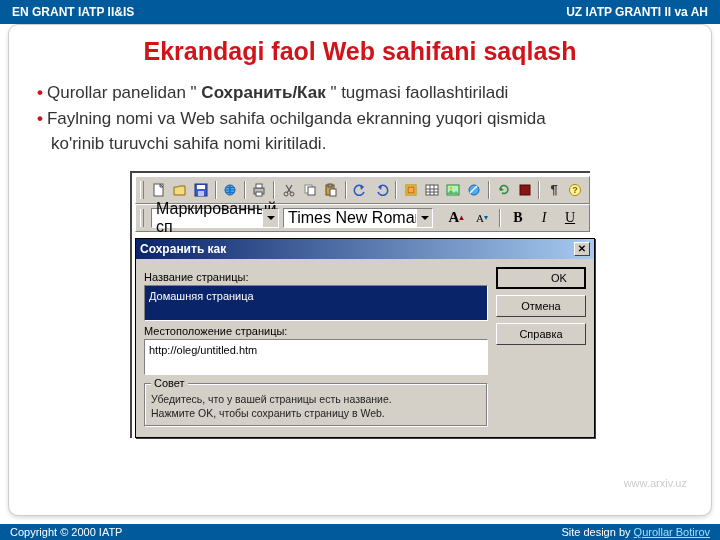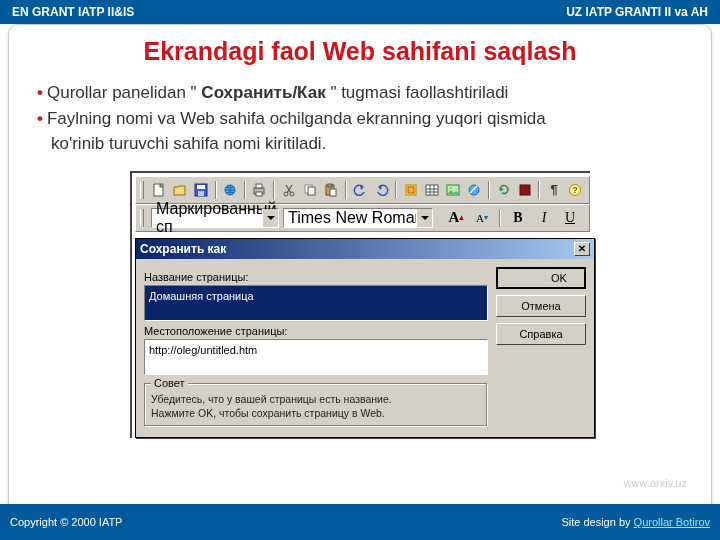--- a/index.html
+++ b/index.html
@@ -226,21 +226,21 @@
     position: absolute;
     right: 24px;
     bottom: 26px;
     font-size: 11px;
     color: #ccc;
   }
   .footer {
     position: absolute;
     left: 0; right: 0; bottom: 0;
     background: #005a9c;
-    height: 36px;
+    height: 16px;
     display: flex;
     justify-content: space-between;
     align-items: center;
     padding: 0 10px;
     color: #fff;
     font-size: 11px;
   }
   .footer a { color: #9fe0ff; text-decoration: underline; }
 </style>
 </head>

